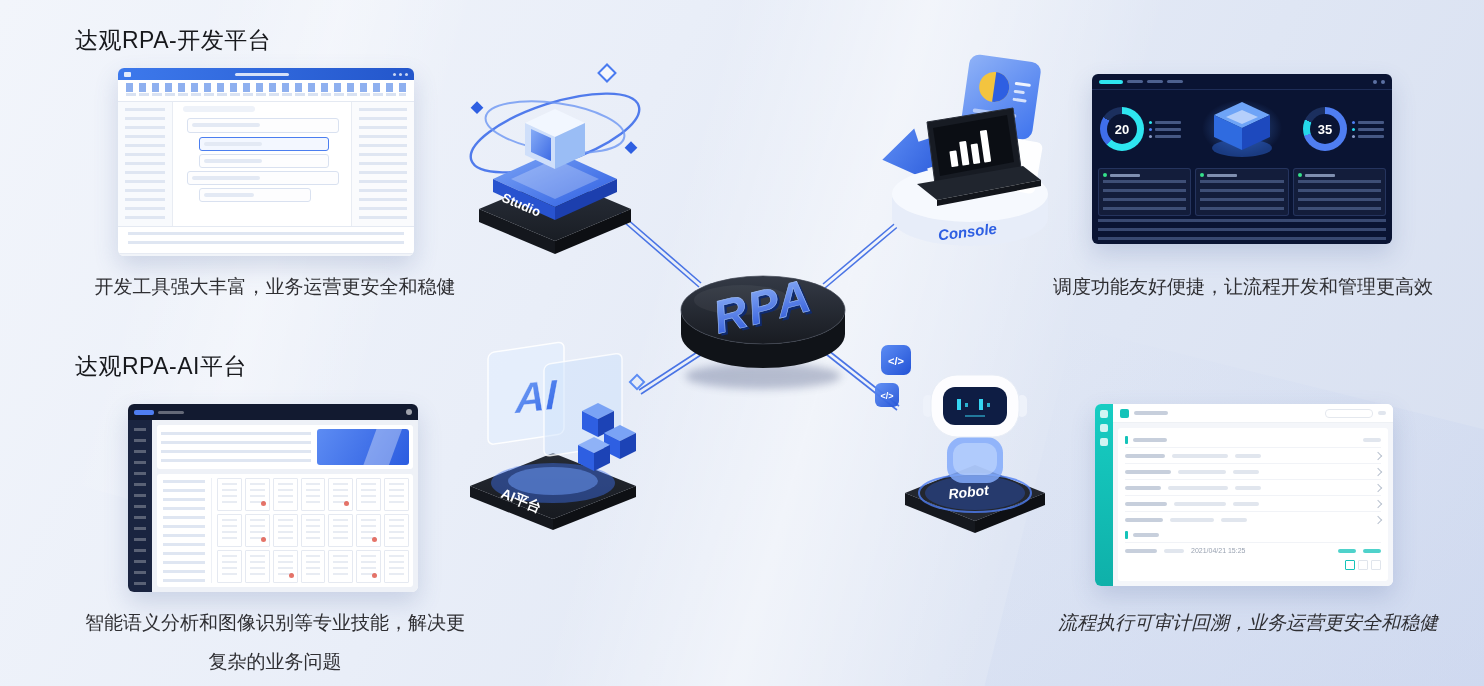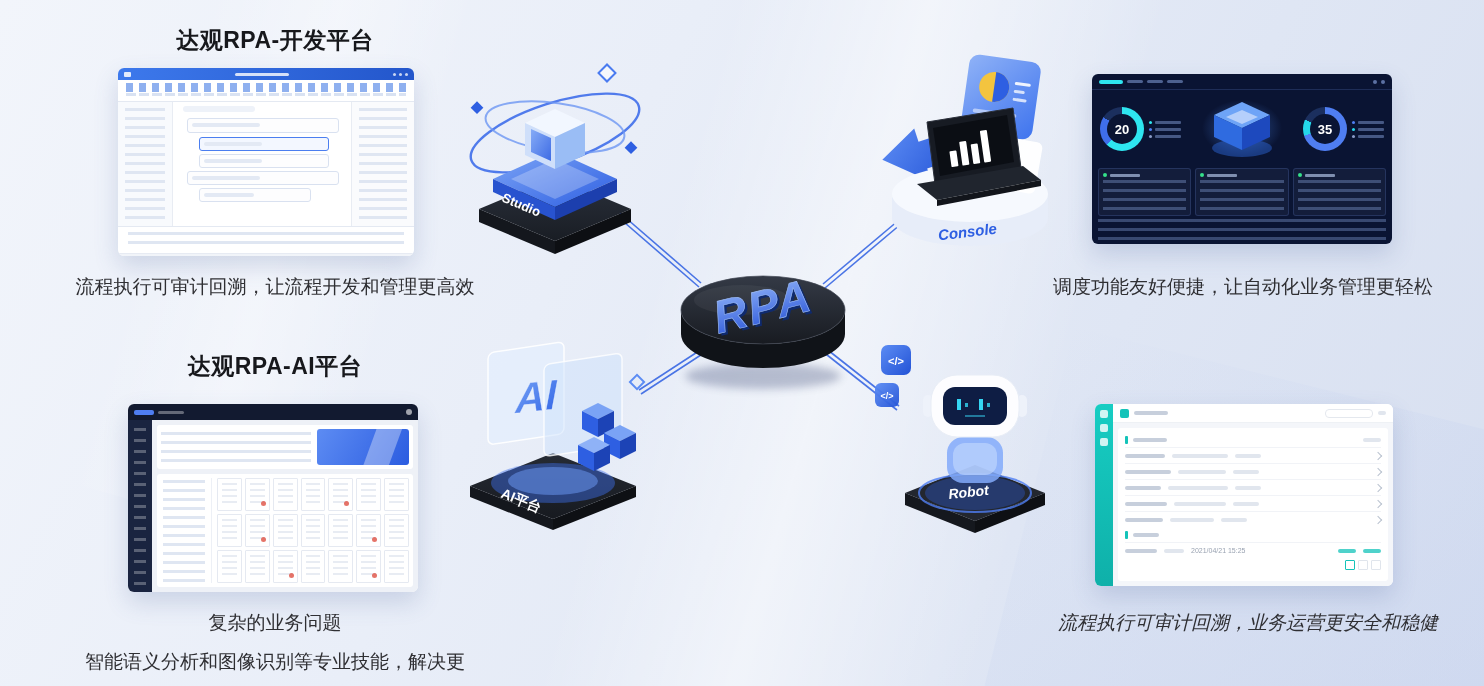--- a/index.html
+++ b/index.html
@@ -9,21 +9,21 @@
   
   .bg-band1{position:absolute;left:640px;top:-120px;width:420px;height:950px;z-index:0;
     background:linear-gradient(90deg,rgba(255,255,255,0),rgba(255,255,255,.5) 45%,rgba(255,255,255,0));transform:rotate(16deg);}
   .bg-band2{position:absolute;left:150px;top:-90px;width:260px;height:620px;z-index:0;
     background:linear-gradient(90deg,rgba(255,255,255,0),rgba(255,255,255,.35),rgba(255,255,255,0));transform:rotate(16deg);}
   .bg-tri{position:absolute;right:-70px;bottom:-130px;width:540px;height:430px;z-index:0;
     background:linear-gradient(135deg,rgba(205,217,242,0),rgba(196,209,239,.55));transform:rotate(14deg);}
   .links{position:absolute;left:0;top:0;z-index:1;}
   .node-svg{position:absolute;z-index:3;}
   
-  .quad-title{position:absolute;z-index:4;font-size:23px;font-weight:700;color:#17181c;text-align:center;letter-spacing:.5px;}
+  .quad-title{position:absolute;z-index:4;font-size:23px;font-weight:400;color:#17181c;letter-spacing:.5px;}
   .quad-caption{position:absolute;z-index:4;font-size:19px;color:#2f2f33;text-align:center;line-height:39px;}
   
   .shot{position:absolute;z-index:4;border-radius:6px;background:#fff;overflow:hidden;
     box-shadow:0 10px 24px rgba(66,88,150,.20);}
   .bar{height:4px;border-radius:2px;background:#c7cfdc;display:inline-block;vertical-align:middle;}
   .bar.light{background:#e1e6ee;}
   .bar.tl{background:#14c3b9;opacity:.75;}
   .spacer{flex:1;}
   .tex{background-image:repeating-linear-gradient(180deg,#dfe6f2 0 3px,transparent 3px 9px);}
   .tex-w{background-image:repeating-linear-gradient(180deg,rgba(150,180,240,.33) 0 3px,transparent 3px 9px);}
@@ -347,21 +347,21 @@
       </div>
       <div class="s1-right">
           <div class="tex"></div>
         </div>
     </div>
     <div class="s1-log">
         <div class="tex"></div>
       </div>
     <div class="s1-status"></div>
   </div>
-  <div class="quad-caption" style="left:40px;top:267px;width:470px;">流程执行可审计回溯，让流程开发和管理更高效</div>
+  <div class="quad-caption" style="left:40px;top:267px;width:470px;">开发工具强大丰富，业务运营更安全和稳健</div>
 
   <div class="shot dark" style="left:1092px;top:74px;width:300px;height:170px;">
     <div class="s2-header">
       <span class="s2-logo"></span>
       <span class="s2-tab"></span>
       <span class="s2-tab"></span>
       <span class="s2-tab"></span>
       <span class="spacer"></span>
       <span class="s2-hdot"></span>
       <span class="s2-hdot"></span>
@@ -440,21 +440,21 @@
       <div class="cc-card">
         <div class="cc-head">
             <span class="gdot"></span>
             <span class="cc-bar"></span>
           </div>
         <div class="tex-w"></div>
       </div>
     </div>
     <div class="s2-table tex-w"></div>
   </div>
-  <div class="quad-caption" style="left:1018px;top:267px;width:450px;">调度功能友好便捷，让自动化业务管理更轻松</div>
+  <div class="quad-caption" style="left:1018px;top:267px;width:450px;">调度功能友好便捷，让流程开发和管理更高效</div>
 
   <div class="quad-title" style="left:75px;top:351px;width:400px;">达观RPA-AI平台</div>
   <div class="shot" style="left:128px;top:404px;width:290px;height:188px;">
     <div class="s3-top">
       <span class="s3-logo"></span>
       <span class="s3-hbar"></span>
       <span class="s3-avatar"></span>
     </div>
     <div class="s3-row">
       <div class="s3-side">
@@ -490,22 +490,22 @@
             <i class="doc"></i>
             <i class="doc"></i>
             <i class="doc seal"></i>
             <i class="doc"></i>
           </div>
         </div>
       </div>
     </div>
   </div>
   <div class="quad-caption" style="left:40px;top:603px;width:470px;">
+    <div>智能语义分析和图像识别等专业技能，解决更</div>
     <div>复杂的业务问题</div>
-    <div>智能语义分析和图像识别等专业技能，解决更</div>
   </div>
 
   <div class="shot" style="left:1095px;top:404px;width:298px;height:182px;">
     <div class="s4-wrap">
       <div class="s4-rail">
         <i></i>
         <i></i>
         <i></i>
       </div>
       <div class="s4-main">

